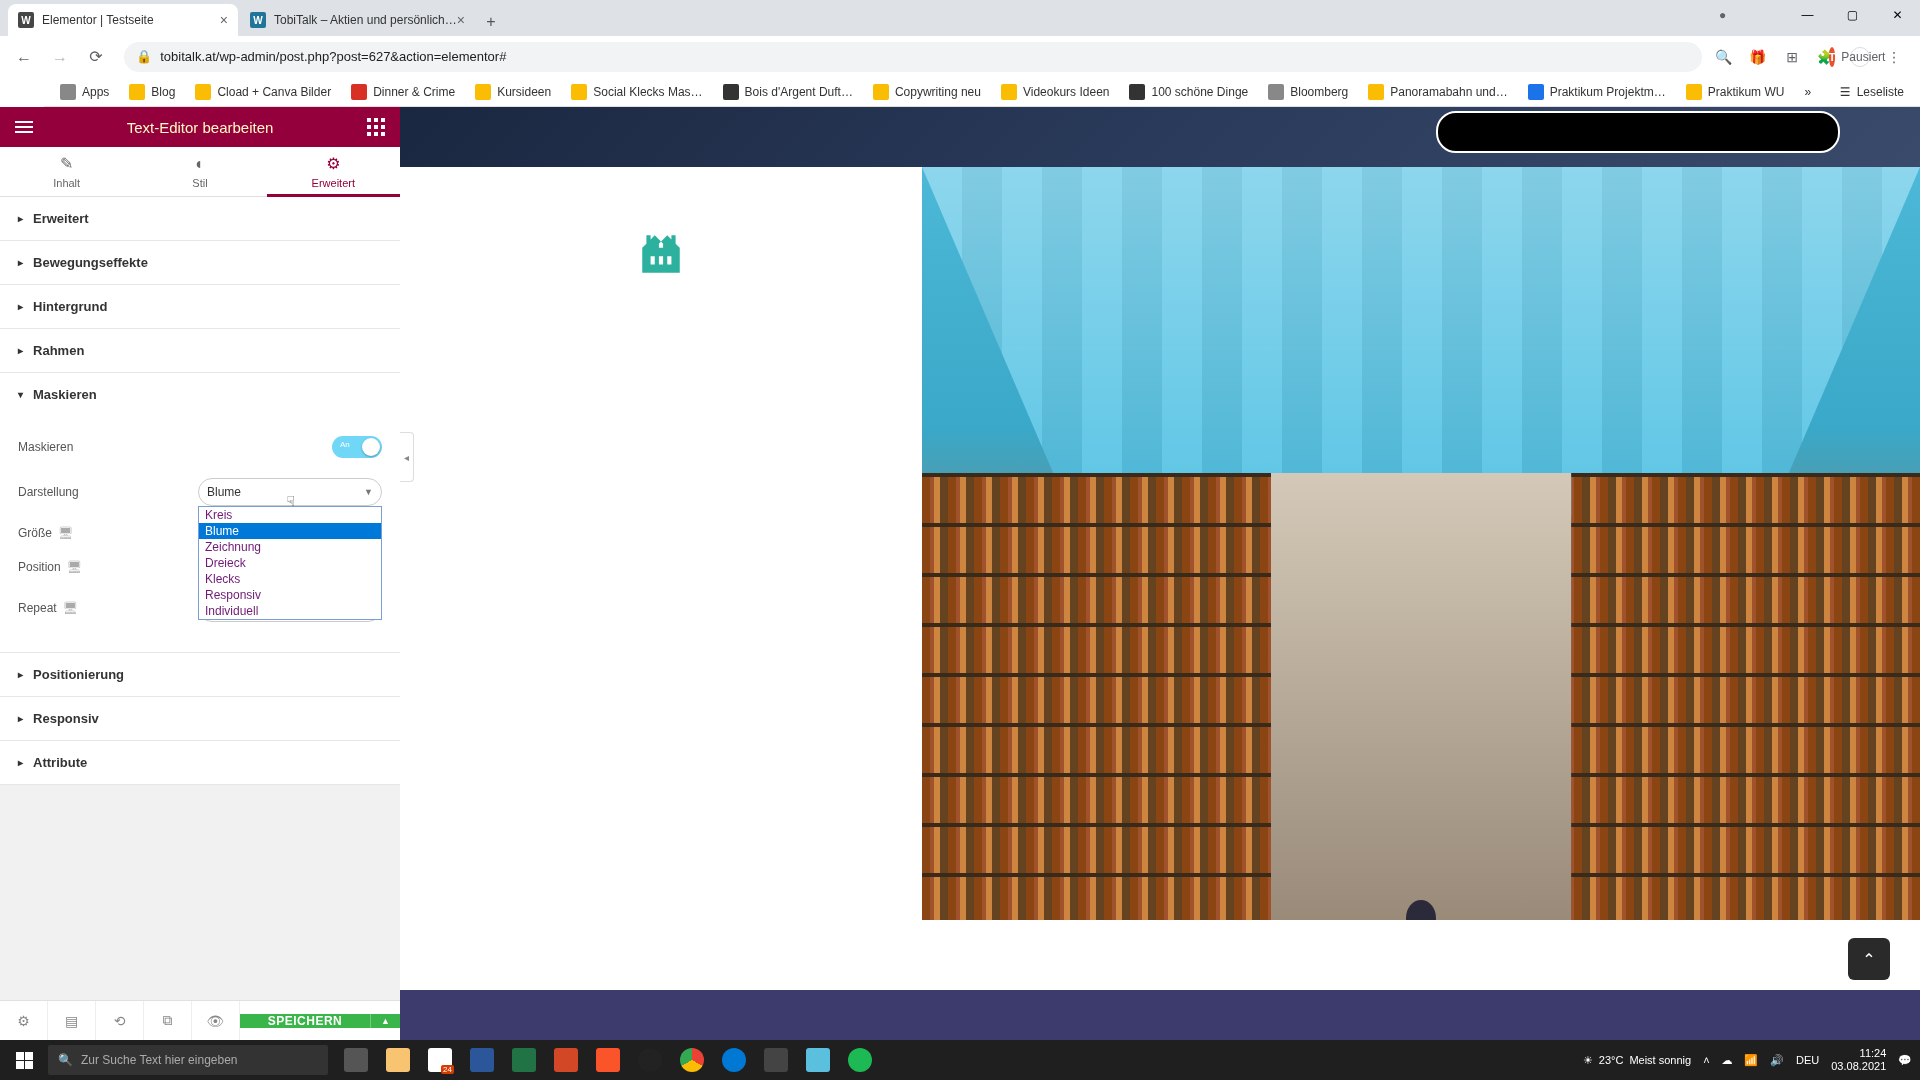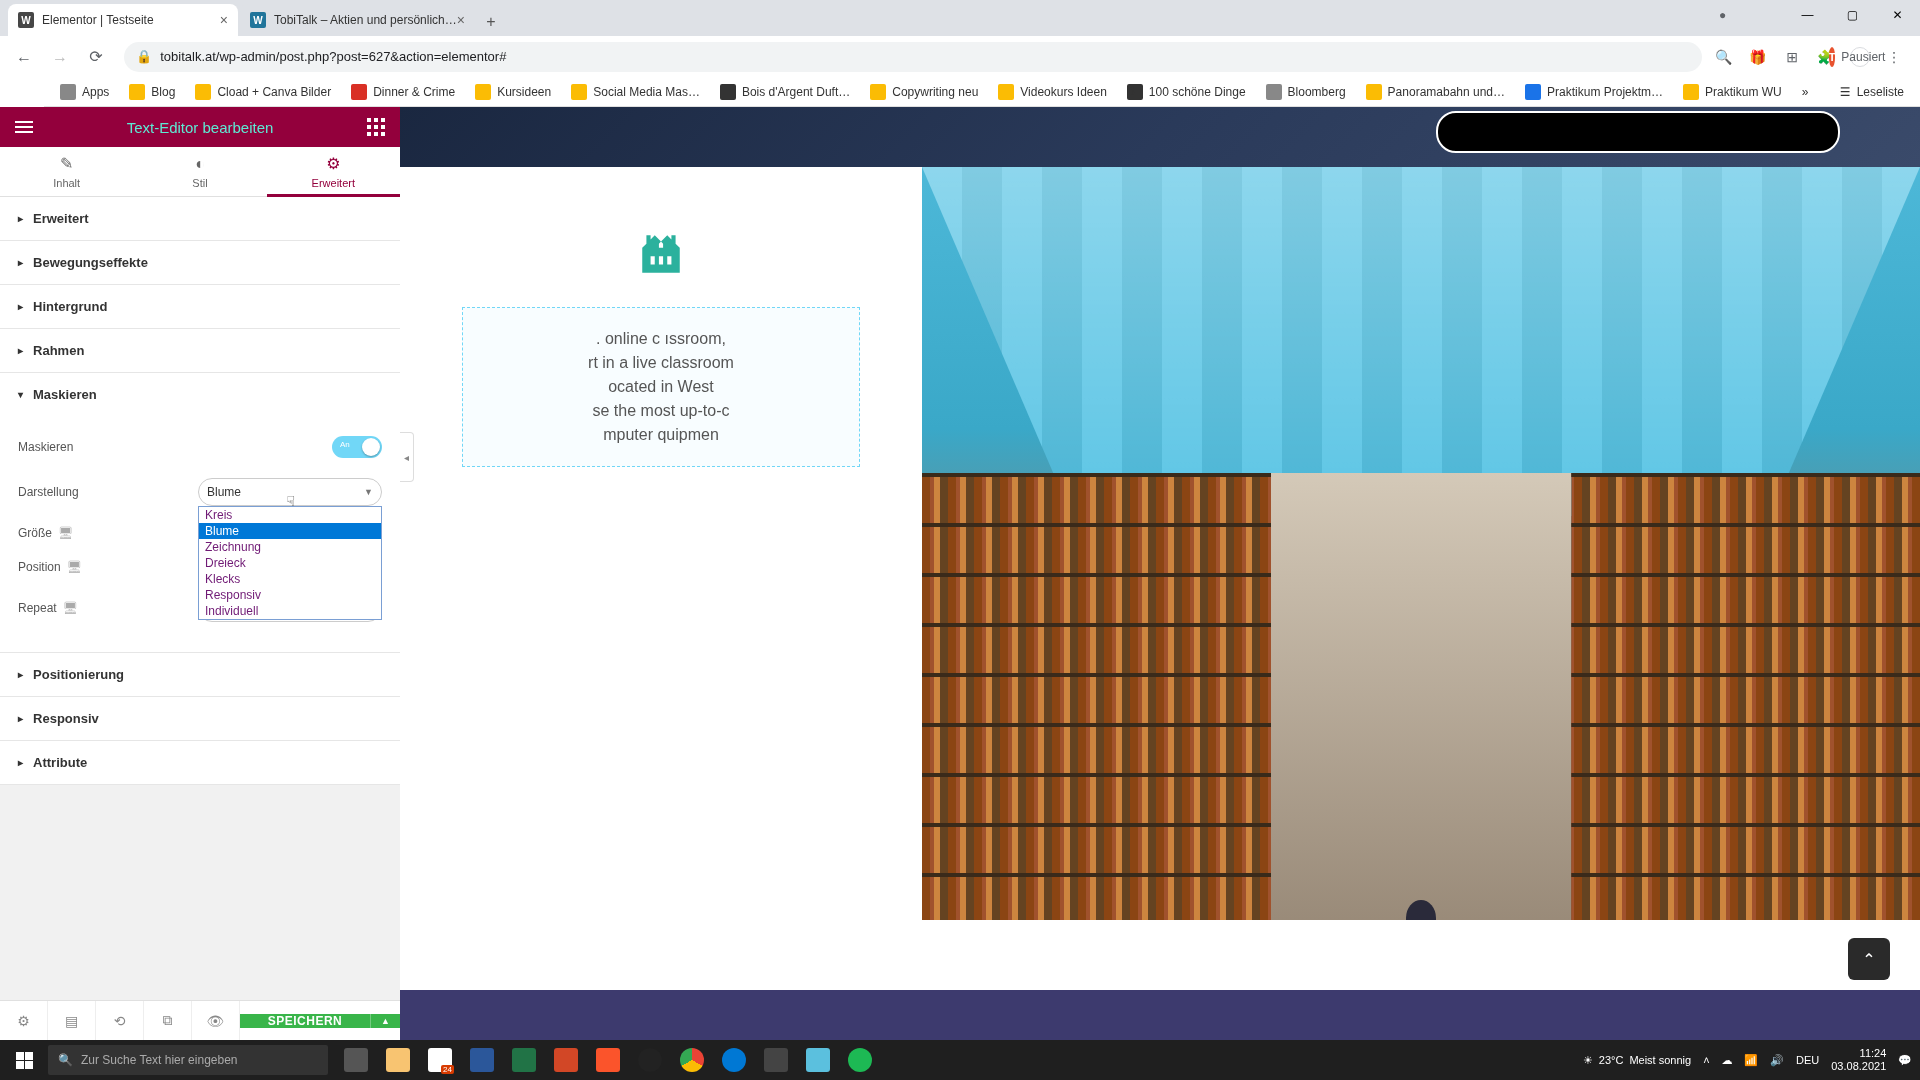--- a/index.html
+++ b/index.html
@@ -32,21 +32,21 @@
 .bm .ico { width: 16px; height: 16px; background: #4285f4; border-radius: 2px; }
 .bm .ico.y { background: #fbbc04; }
 .bm .ico.g { background: #888; }
 .bm .ico.d { background: #333; }
 .bm .ico.r { background: #d93025; }
 .bm .ico.b { background: #1a73e8; }
 .bm-right { margin-left: auto; }
 
 
 .elementor-panel { position: absolute; left: 0; top: 107px; width: 400px; bottom: 40px; background: #fff; display: flex; flex-direction: column; }
-.panel-header { height: 40px; background: #93003c; color: #5eead4; display: flex; align-items: center; padding: 0 12px; }
+.panel-header { height: 40px; background: #93003c; color: #fef9c3; display: flex; align-items: center; padding: 0 12px; }
 .panel-header .menu-icon, .panel-header .grid-icon { width: 24px; height: 24px; display: flex; align-items: center; justify-content: center; }
 .panel-header .title { flex: 1; text-align: center; font-size: 15px; font-weight: 500; }
 .hamburger { display: flex; flex-direction: column; gap: 3px; }
 .hamburger span { width: 18px; height: 2px; background: #fff; }
 .grid-dots { display: grid; grid-template-columns: repeat(3,4px); gap: 3px; }
 .grid-dots span { width: 4px; height: 4px; background: #fff; }
 
 .panel-tabs { display: flex; height: 50px; background: #fff; border-bottom: 1px solid #e0e0e0; }
 .ptab { flex: 1; display: flex; flex-direction: column; align-items: center; justify-content: center; gap: 4px; font-size: 11px; color: #666; position: relative; }
 .ptab.active { color: #93003c; }
@@ -182,21 +182,21 @@
   <div class="bm">
       <span class="ico r"></span>
       <span>Dinner &amp; Crime</span>
     </div>
   <div class="bm">
       <span class="ico y"></span>
       <span>Kursideen</span>
     </div>
   <div class="bm">
       <span class="ico y"></span>
-      <span>Social Media Mas…</span>
+      <span>Social Klecks Mas…</span>
     </div>
   <div class="bm">
       <span class="ico d"></span>
       <span>Bois d'Argent Duft…</span>
     </div>
   <div class="bm">
       <span class="ico y"></span>
       <span>Copywriting neu</span>
     </div>
   <div class="bm">
@@ -393,27 +393,20 @@
 <div class="preview">
   <div class="collapse-handle">◂</div>
   <div class="hero-top"></div>
   <div class="content-split">
     <div class="left-col">
       <div class="castle-icon">
         <svg viewBox="0 0 24 24" fill="#2bb19d">
             <path d="M3 10v12h18V10l-2-2V4h-2v2l-2-2-3 3-3-3-2 2V4H5v4l-2 2zm6 8H7v-4h2v4zm4 0h-2v-4h2v4zm4 0h-2v-4h2v4zM11 8l1-1 1 1v2h-2V8z"></path>
           </svg>
       </div>
-      <div class="masked-text">
-        <span class="line">. online c  ıssroom,</span>
-        <span class="line">rt in a live classroom</span>
-        <span class="line">ocated in West</span>
-        <span class="line">se the most up-to-c</span>
-        <span class="line">mputer   quipmen</span>
-      </div>
     </div>
     <div class="right-col">
       <div class="library-bg">
         <div class="ceiling"></div>
         <div class="shelves">
             <div class="shelf-left"></div>
             <div class="aisle">
               <div class="person"></div>
             </div>
             <div class="shelf-right"></div>

